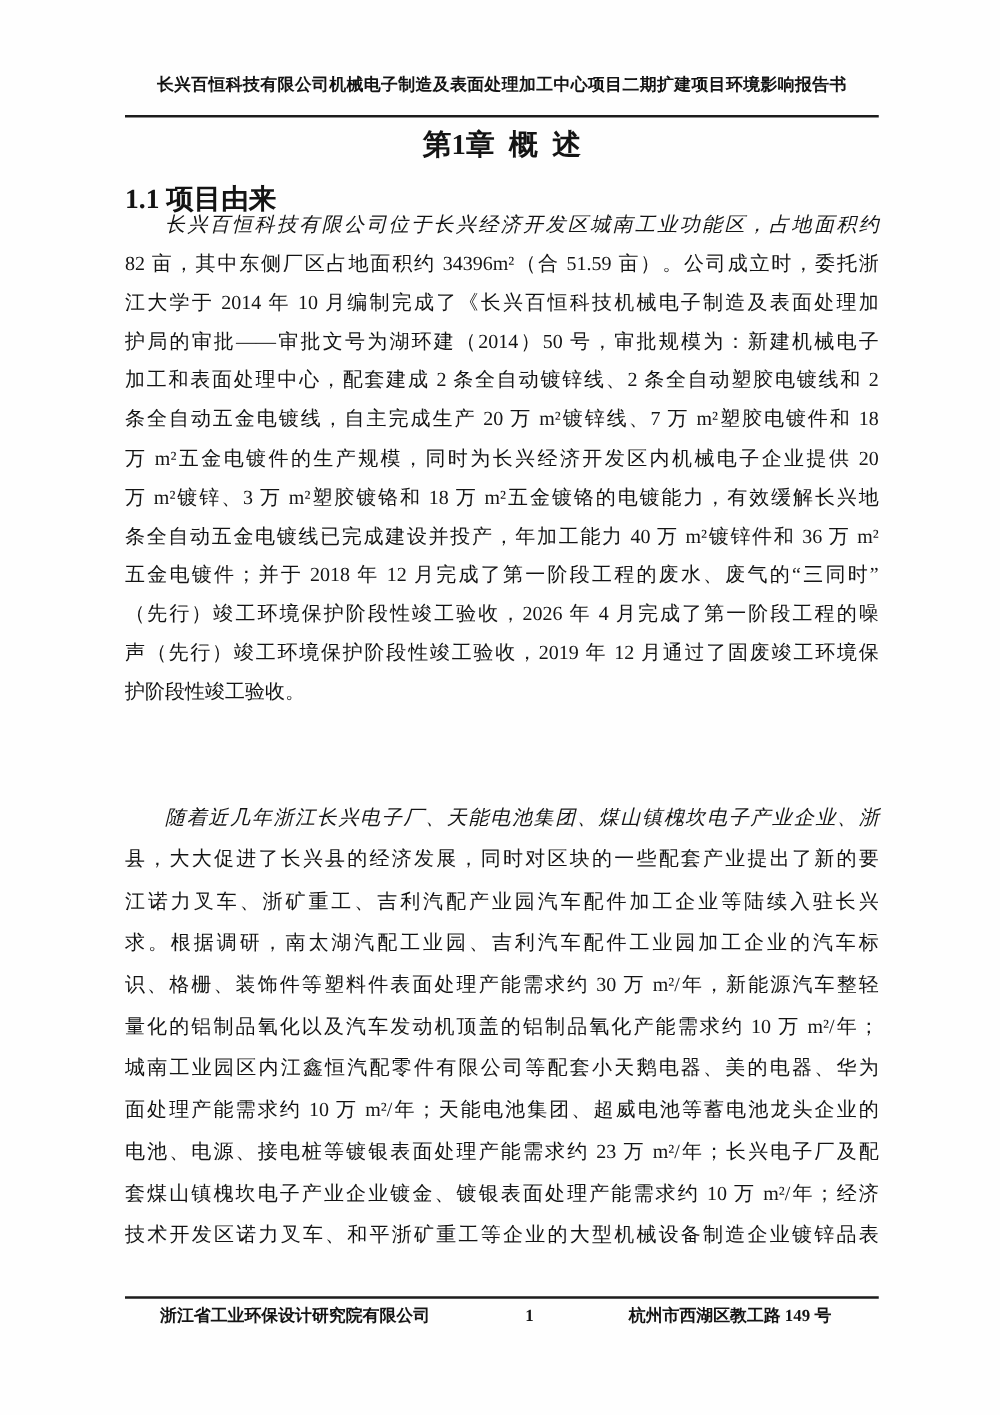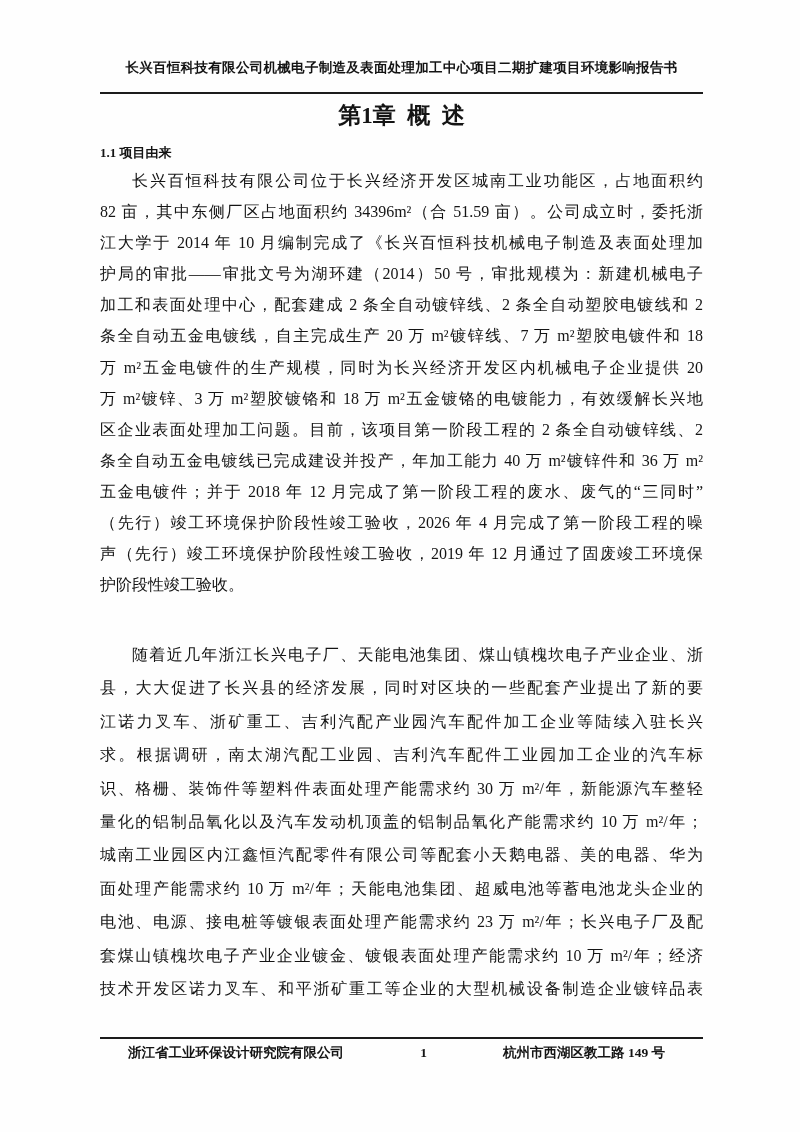--- a/index.html
+++ b/index.html
@@ -32,36 +32,36 @@
     position: absolute;
     top: 100px; left: 100px; width: 603px;
     text-align: center;
     font-size: 23px;
     font-weight: bold;
     white-space: pre;
   }
   .section-heading {
     position: absolute;
     top: 144px; left: 100px; width: 603px;
-    font-size: 13px;
+    font-size: 22px;
     font-weight: bold;
   }
   
   .para {
     position: absolute;
     left: 100px; width: 603px;
     font-size: 16px;
   }
   .para-1 { top: 165px; line-height: 31.1px; }
   .para-2 { top: 638px; line-height: 33.4px; }
   .bl {
     text-align: justify;
     text-align-last: justify;
   }
-  .bl.first { text-indent: 2em; }
+  .bl.first { text-indent: 2em; font-style: italic; }
   .bl.para-end { text-align-last: left; }
   
   .footer-rule {
     position: absolute;
     top: 1037px; left: 100px; width: 603px;
     border-top: 2.2px solid #1c1c1c;
   }
   .doc-footer {
     position: absolute;
     top: 1044px; left: 100px; width: 603px;
@@ -90,21 +90,20 @@
 
   <div class="para para-1">
     <div class="bl first">长兴百恒科技有限公司位于长兴经济开发区城南工业功能区，占地面积约</div>
     <div class="bl">82 亩，其中东侧厂区占地面积约 34396m²（合 51.59 亩）。公司成立时，委托浙</div>
     <div class="bl">江大学于 2014 年 10 月编制完成了《长兴百恒科技机械电子制造及表面处理加</div>
     <div class="bl">护局的审批——审批文号为湖环建（2014）50 号，审批规模为：新建机械电子</div>
     <div class="bl">加工和表面处理中心，配套建成 2 条全自动镀锌线、2 条全自动塑胶电镀线和 2</div>
     <div class="bl">条全自动五金电镀线，自主完成生产 20 万 m²镀锌线、7 万 m²塑胶电镀件和 18</div>
     <div class="bl">万 m²五金电镀件的生产规模，同时为长兴经济开发区内机械电子企业提供 20</div>
     <div class="bl">万 m²镀锌、3 万 m²塑胶镀铬和 18 万 m²五金镀铬的电镀能力，有效缓解长兴地</div>
-    <div class="bl">区企业表面处理加工问题。目前，该项目第一阶段工程的 2 条全自动镀锌线、2</div>
     <div class="bl">条全自动五金电镀线已完成建设并投产，年加工能力 40 万 m²镀锌件和 36 万 m²</div>
     <div class="bl">五金电镀件；并于 2018 年 12 月完成了第一阶段工程的废水、废气的“三同时”</div>
     <div class="bl">（先行）竣工环境保护阶段性竣工验收，2026 年 4 月完成了第一阶段工程的噪</div>
     <div class="bl">声（先行）竣工环境保护阶段性竣工验收，2019 年 12 月通过了固废竣工环境保</div>
     <div class="bl para-end">护阶段性竣工验收。</div>
   </div>
 
   <div class="para para-2">
     <div class="bl first">随着近几年浙江长兴电子厂、天能电池集团、煤山镇槐坎电子产业企业、浙</div>
     <div class="bl">县，大大促进了长兴县的经济发展，同时对区块的一些配套产业提出了新的要</div>

